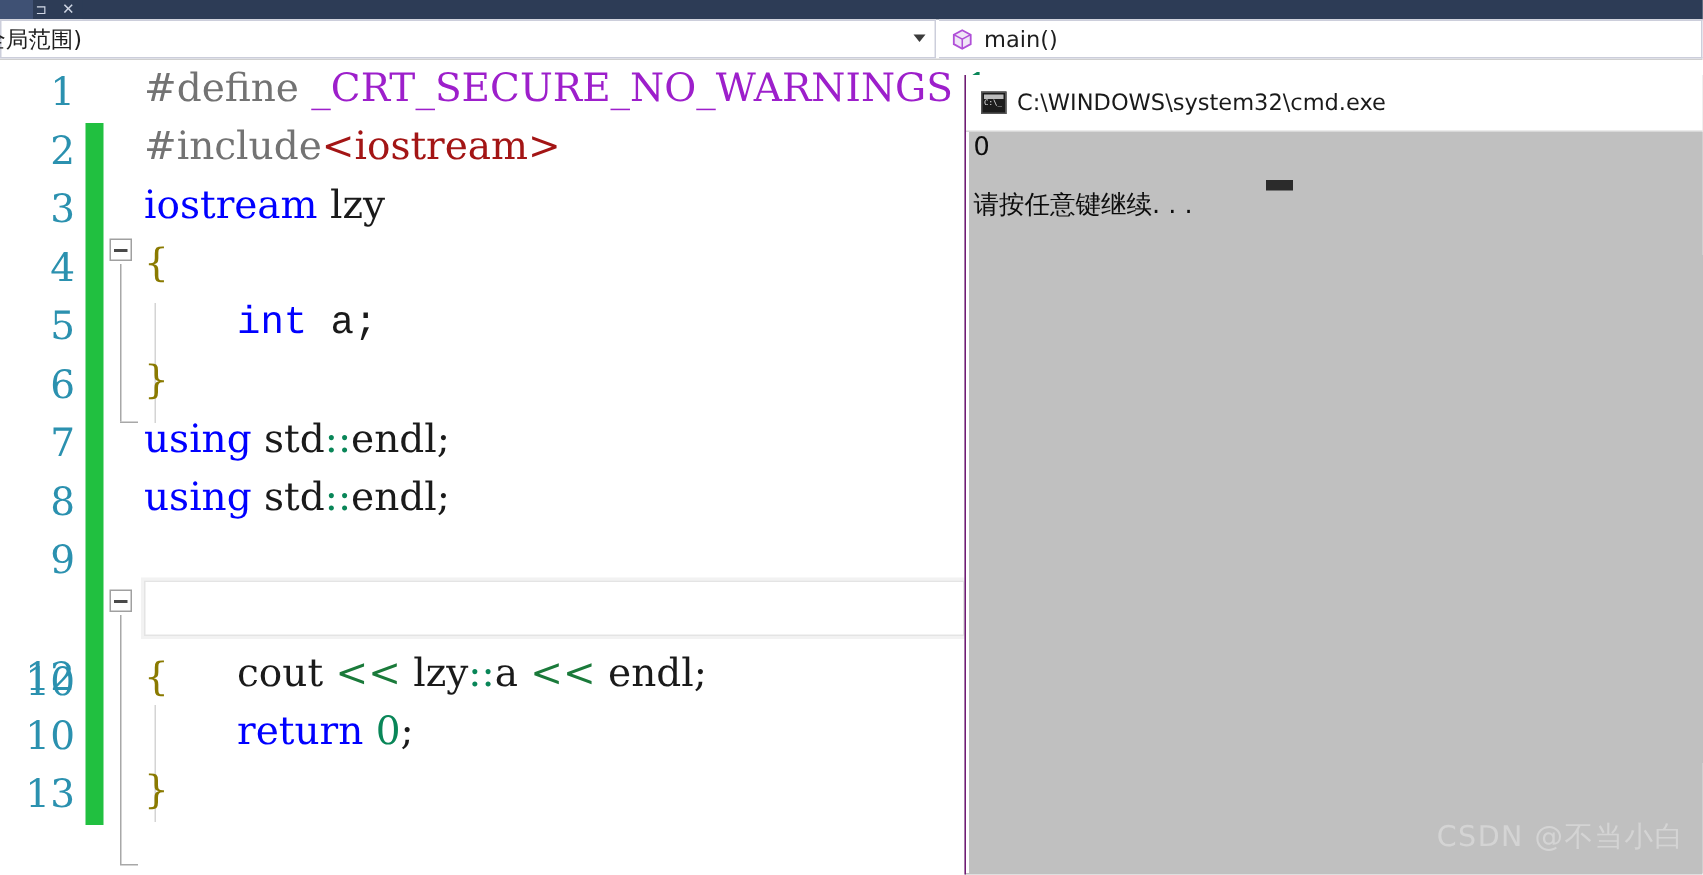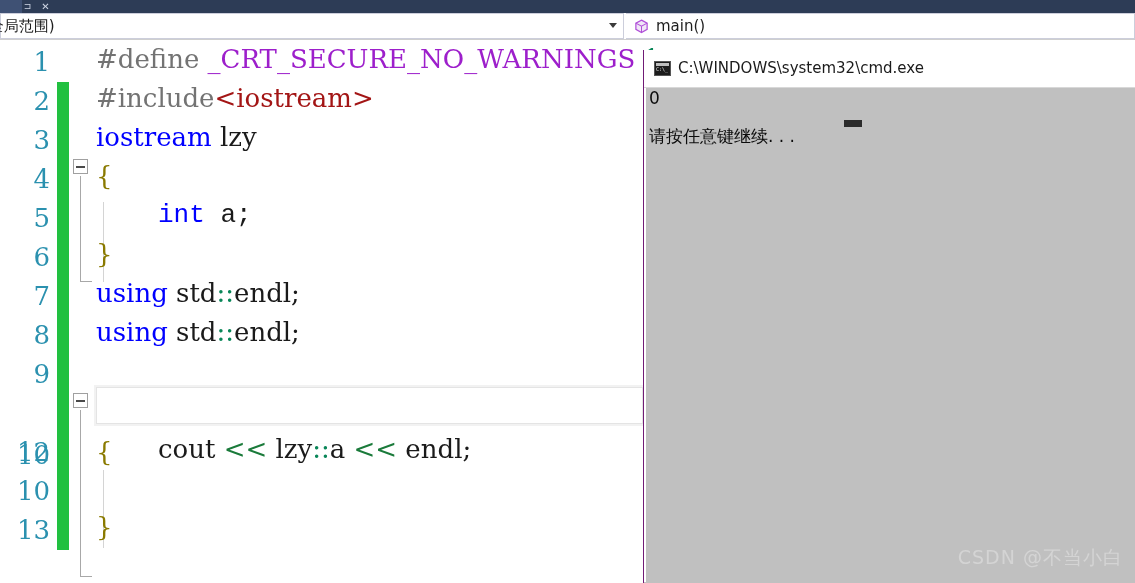--- a/index.html
+++ b/index.html
@@ -248,20 +248,21 @@
       <div class="line" style="top: 358px; margin-top: 37px;">
         <span class="lnum">10</span>
         <span class="code" style="left: 96px;"><span class="brace">{</span></span>
       </div>
       <div class="line" style="top: 392px;">
         <span class="lnum">12</span>
         <span class="code" style="left: 158px;"><span class="plain">cout </span><span class="op">&lt;&lt;</span><span class="plain"> lzy</span><span class="colons">::</span><span class="plain">a </span><span class="op">&lt;&lt;</span><span class="plain"> endl;</span></span>
       </div>
       <div class="line" style="top: 431px;">
         <span class="lnum">10</span>
+        <span class="code" style="left: 158px;"><span class="kw">return</span><span class="plain"> </span><span class="num">0</span><span class="plain">;</span></span>
       </div>
       <div class="line" style="top: 470px;">
         <span class="lnum">13</span>
         <span class="code" style="left: 96px;"><span class="brace">}</span></span>
       </div>
     </div>
 </div>
 
 <div id="console">
   <div id="console-titlebar">

